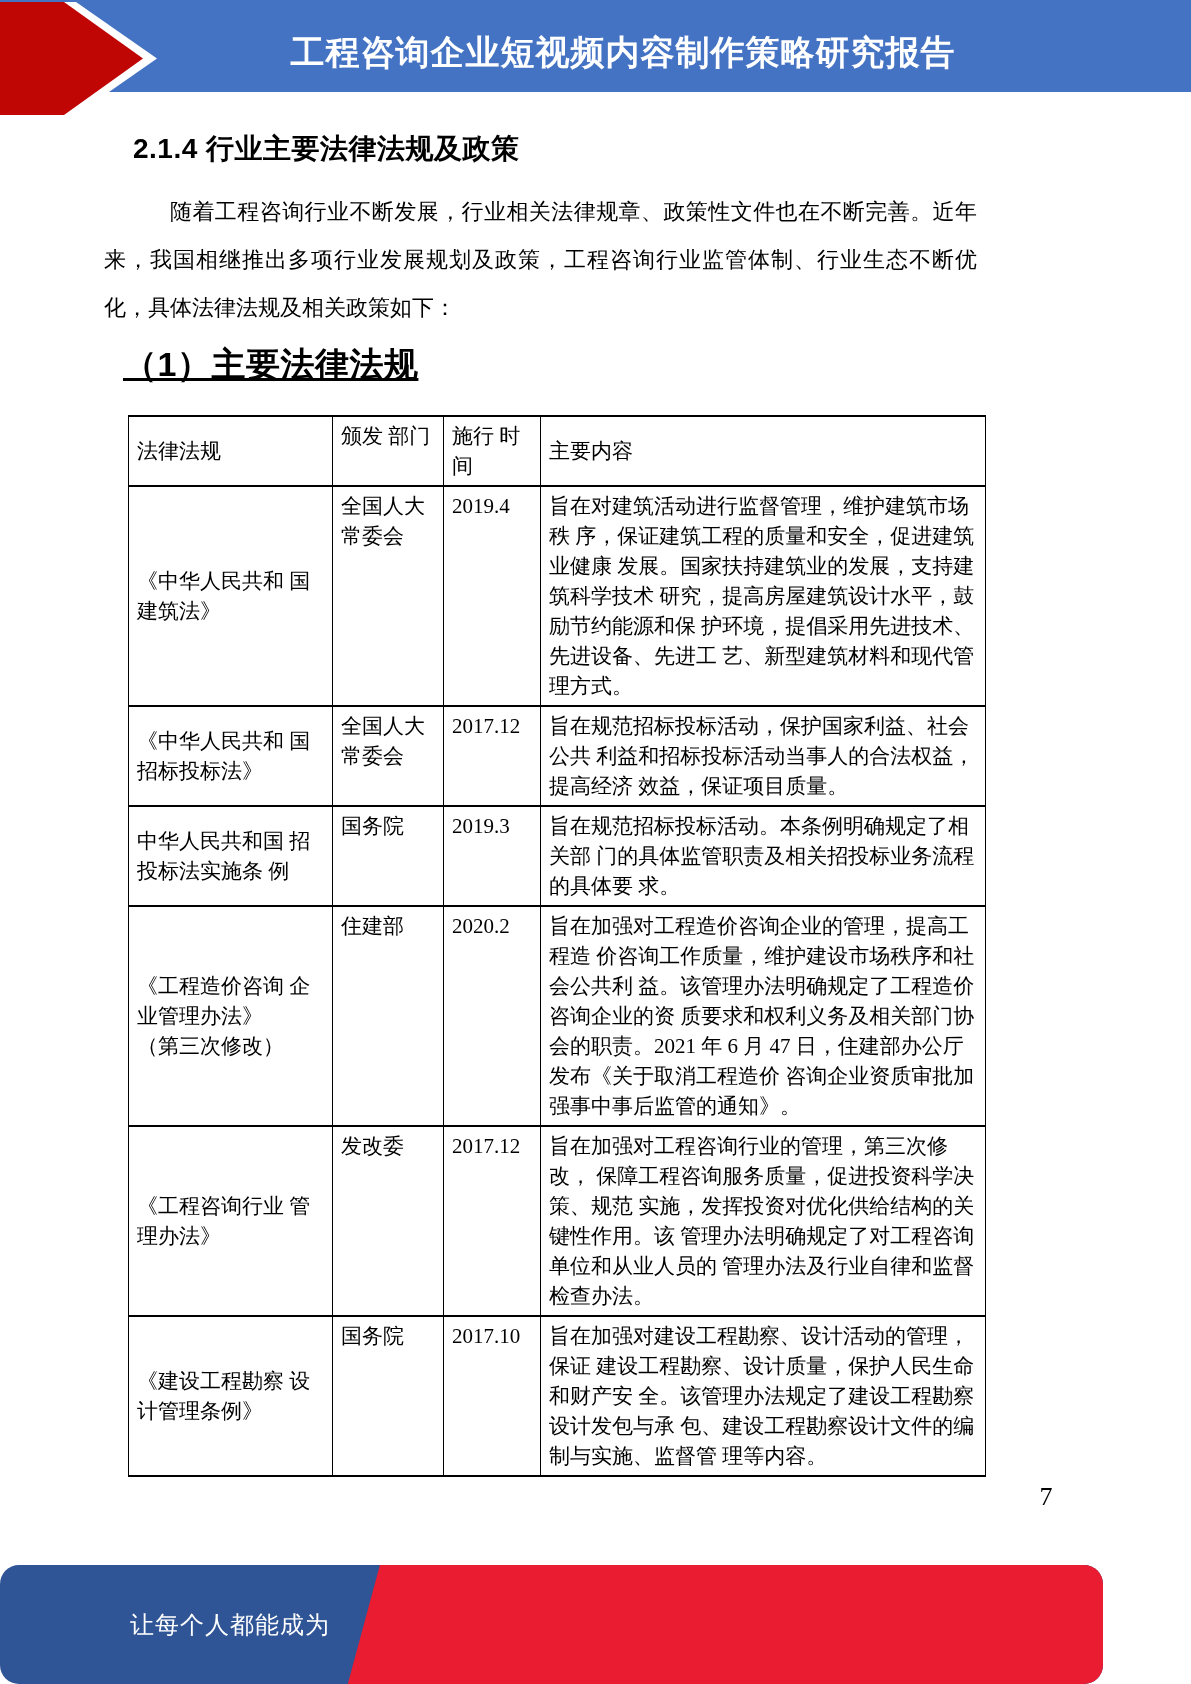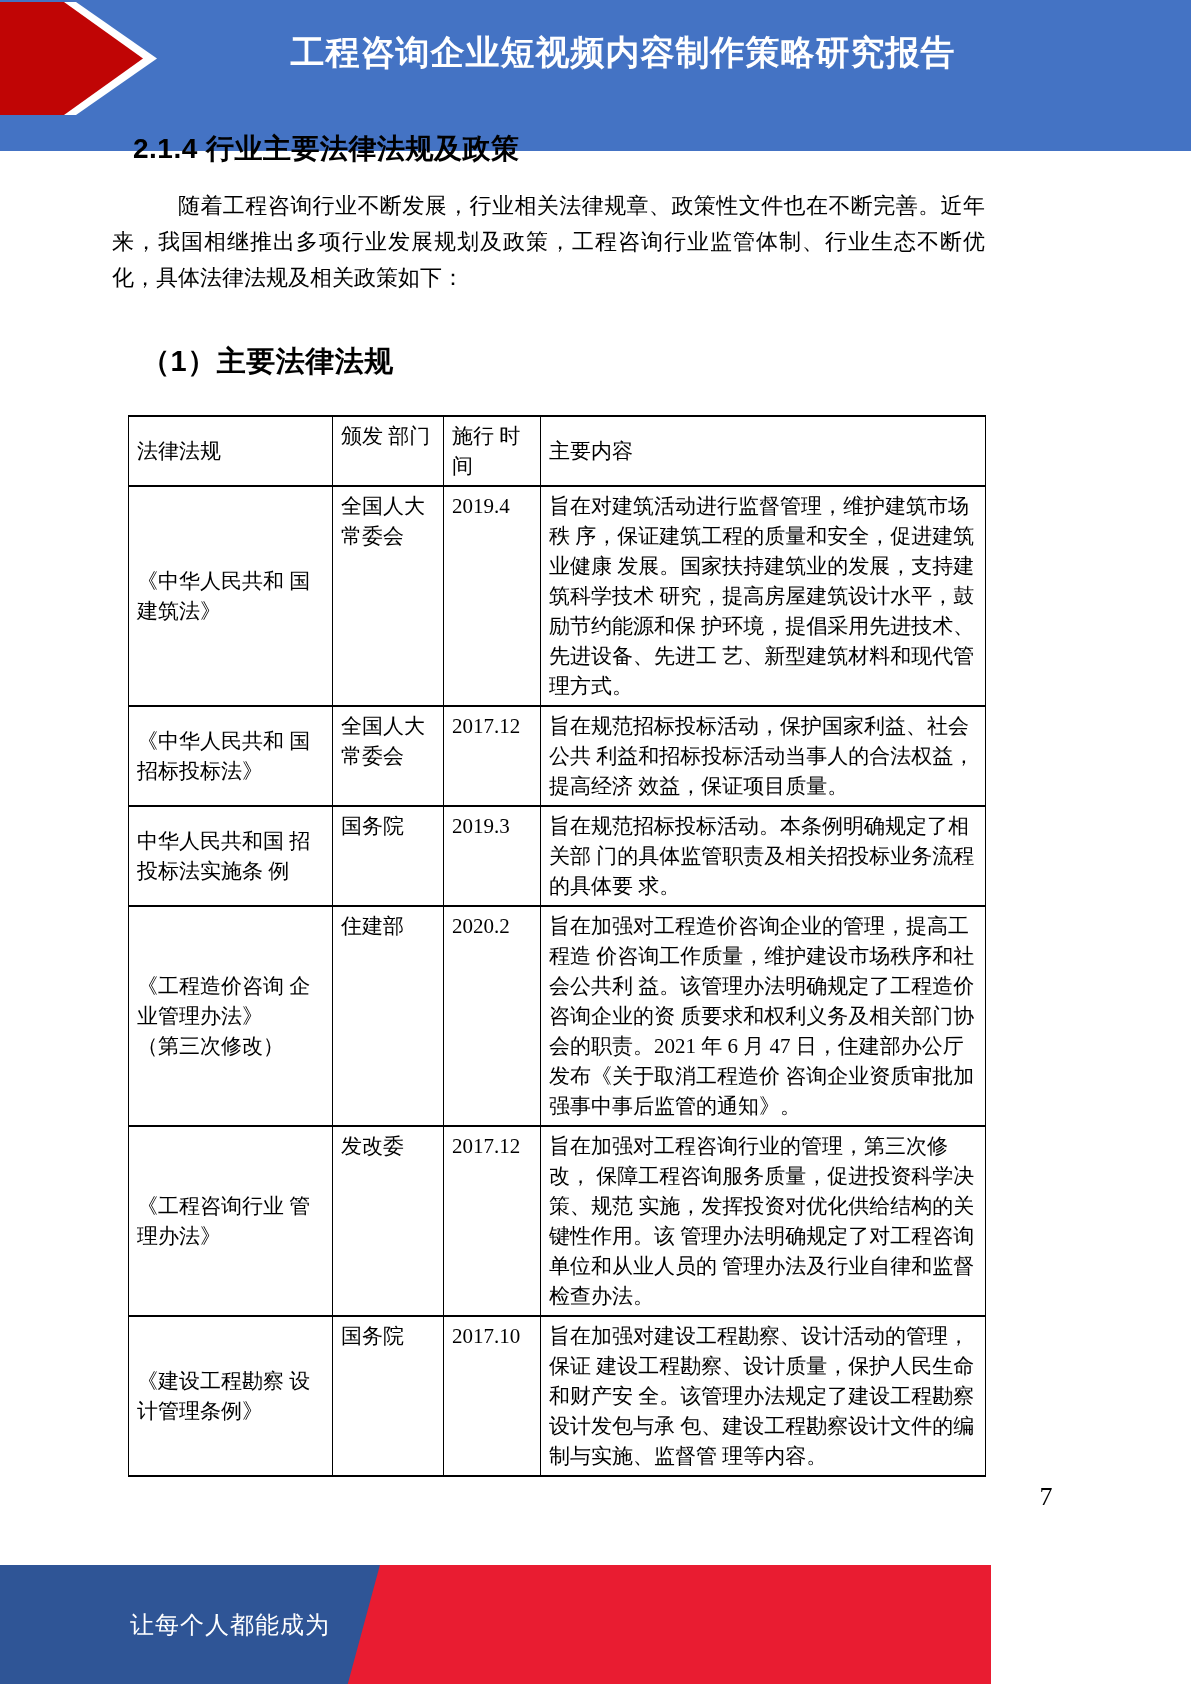--- a/index.html
+++ b/index.html
@@ -7,21 +7,21 @@
   body {
     position:relative;
     background:#ffffff;
     font-family:"Liberation Serif","DejaVu Serif",serif;
     color:#000;
     overflow:hidden;
   }
 
   
   .banner {
-    position:absolute; left:0; top:0; width:1191px; height:151px;
+    position:absolute; left:0; top:0; width:1191px; height:92px;
     background:#4473C4;
   }
   .banner-arrow { position:absolute; left:0; top:2px; }
   .banner-title {
     position:absolute; left:0; top:30px; width:1191px;
     padding-left:55px;
     text-align:center;
     color:#ffffff;
     font-family:"Liberation Sans","DejaVu Sans",sans-serif;
     font-weight:bold;
@@ -29,28 +29,28 @@
     letter-spacing:1px;
   }
 
   
   .h-section {
     position:absolute; left:133px; top:130px;
     font-family:"Liberation Sans","DejaVu Sans",sans-serif;
     font-weight:bold; font-size:28px; letter-spacing:0.5px;
   }
   .intro {
-    position:absolute; left:112px; top:188px; width:873px;
-    font-size:22px; line-height:36px;
+    position:absolute; left:104px; top:188px; width:873px;
+    font-size:22px; line-height:48px;
     text-align:justify; text-indent:66px;
   }
   .h-sub {
-    position:absolute; left:141px; top:342px;
+    position:absolute; left:123px; top:342px;
     font-family:"Liberation Sans","DejaVu Sans",sans-serif;
-    font-weight:bold; font-size:29px; letter-spacing:0.5px;
+    font-weight:bold; font-size:34px; letter-spacing:0.5px;text-decoration:underline;
   }
 
   
   table.laws {
     position:absolute; left:128px; top:415px; width:857px;
     border-collapse:collapse; table-layout:fixed;
     font-size:21px;
   }
   table.laws col.c1 { width:204px; }
   table.laws col.c2 { width:111px; }
@@ -79,22 +79,22 @@
   td.c-content{ vertical-align:middle; text-align:justify; padding:6px 10px; }
 
   
   .pageno {
     position:absolute; left:1022px; top:1482px; width:48px;
     text-align:center; font-size:26px;
   }
 
   
   .footer {
-    position:absolute; left:0; top:1565px; width:991px; height:119px;
-    background:#2F5596; overflow:hidden;
+    position:absolute; left:0; top:1565px; width:1103px; height:119px;
+    background:#2F5596; overflow:hidden;border-radius:19px;
   }
   .footer-red {
     position:absolute; left:0; top:0; width:1191px; height:119px;
     background:#E91C31;
     clip-path:polygon(31.9% 0, 100% 0, 100% 100%, 29.2% 100%);
   }
   .footer-left {
     position:absolute; left:0; top:0; width:330px; height:119px;
     display:flex; align-items:center; justify-content:flex-end;
     color:#fff; font-size:24px; letter-spacing:1px;

